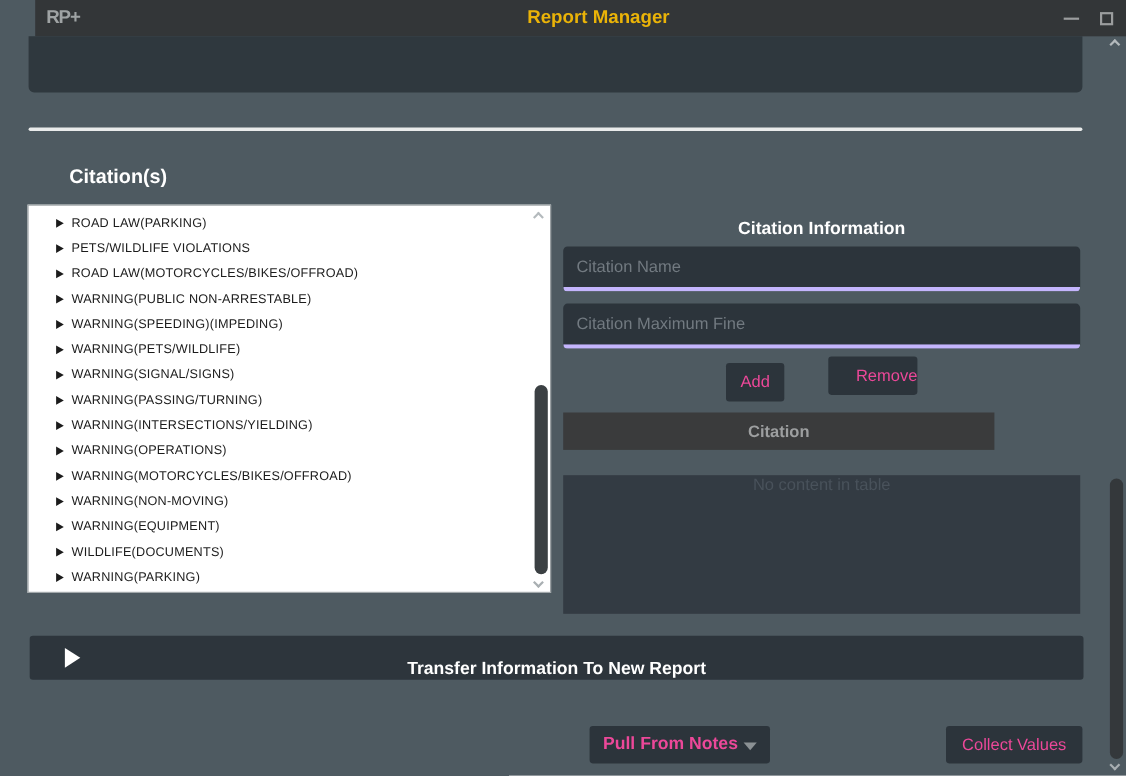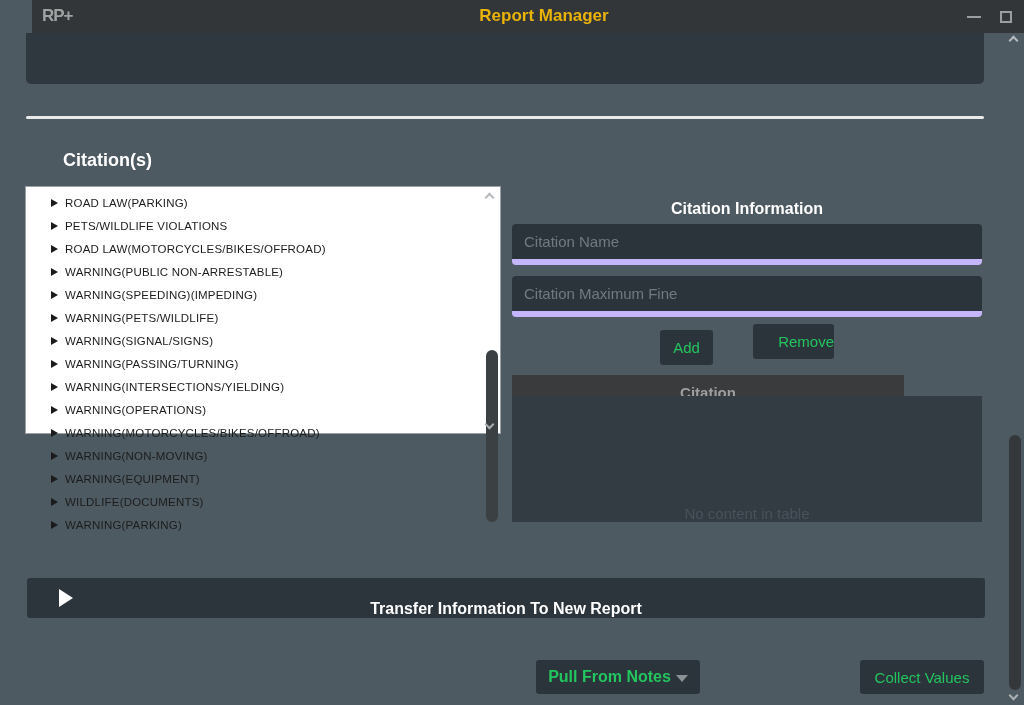--- a/index.html
+++ b/index.html
@@ -17,46 +17,46 @@
   .min-glyph { width:14px; height:2px; background:#9b9d9e; }
   .max-glyph { width:12px; height:12px; border:2px solid #9b9d9e; }
   .close-glyph { color:#a8aaab; font-size:17px; line-height:16px; }
 
   
   .top-panel { position:absolute; left:26px; top:33px; width:958px; height:51px; background:#2f383e; border-radius:0 0 5px 5px; }
   .divider { position:absolute; left:26px; top:116px; width:958px; height:3px; background:#e9ebeb; border-radius:2px; }
 
   
   .citations-heading { position:absolute; left:63px; top:150px; font-size:18px; font-weight:bold; color:#ffffff; }
-  .listbox { position:absolute; left:25px; top:186px; width:476px; height:248px; background:#ffffff; border:1px solid #9aa0a3; }
+  .listbox { position:absolute; left:25px; top:186px; width:476px; height:353px; background:#ffffff; border:1px solid #9aa0a3; }
   .list-items { position:absolute; left:0; top:4px; right:18px; }
   .tree-item { height:23px; display:flex; align-items:center; padding-left:25px; cursor:default; }
   .tree-arrow { width:0; height:0; border-left:7px solid #1b1b1b; border-top:4px solid transparent; border-bottom:4px solid transparent; margin-right:7px; flex:none; }
   .tree-label { font-size:11.5px; color:#1c1c1c; white-space:nowrap; letter-spacing:0.2px; }
 
   .chev { display:inline-block; width:7px; height:7px; }
   .chev-up   { border-left:2px solid #b4babd; border-top:2px solid #b4babd; transform:rotate(45deg); }
   .chev-down { border-right:2px solid #a9afb2; border-bottom:2px solid #a9afb2; transform:rotate(45deg); }
   .list-scroll-up   { position:absolute; right:7px; top:7px; }
   .list-scroll-down { position:absolute; right:7px; bottom:5px; }
   .list-thumb { position:absolute; right:2px; top:163px; width:12px; height:172px; background:#3b4043; border-radius:6px; }
 
   
   .ci-heading { position:absolute; left:512px; top:200px; width:470px; text-align:center; font-size:16px; font-weight:bold; color:#ffffff; }
-  .ci-input { position:absolute; left:512px; width:470px; height:41px; background:#2c343b; border:none; border-bottom:6px solid #c4b5fd; border-radius:4px; color:#d0d4d6; font-family:"Liberation Sans", sans-serif; font-size:15px; padding:0 12px; outline:none; }
+  .ci-input { position:absolute; left:512px; width:470px; height:41px; background:#2c343b; border:none; border-bottom:4px solid #c4b5fd; border-radius:4px; color:#d0d4d6; font-family:"Liberation Sans", sans-serif; font-size:15px; padding:0 12px; outline:none; }
   .ci-input::placeholder { color:#727a81; opacity:1; }
   .input-name { top:224px; }
   .input-fine { top:276px; }
 
-  .btn { position:absolute; background:#2c343b; color:#22c55e; border:none; border-radius:3px; font-family:"Liberation Sans", sans-serif; font-size:15px; cursor:default; }
+  .btn { position:absolute; background:#2c343b; color:#ec4899; border:none; border-radius:3px; font-family:"Liberation Sans", sans-serif; font-size:15px; cursor:default; }
   .add-btn    { left:660px; top:330px; width:53px; height:35px; }
   .remove-btn { left:753px; top:324px; width:81px; height:35px;text-align:right; }
 
   .table-header { position:absolute; left:512px; top:375px; width:392px; height:34px; background:#3a3b3c; display:flex; align-items:center; justify-content:center; font-size:15px; font-weight:bold; color:#9d9fa0; }
-  .table-body { position:absolute; left:512px; top:396px; width:470px; height:126px; background:#333b43; display:flex; align-items:flex-end; justify-content:center; }
+  .table-body { position:absolute; left:512px; top:432px; width:470px; height:126px; background:#333b43; display:flex; align-items:flex-start; justify-content:center; }
   .table-empty { font-size:15px; color:#49525b; }
 
   
   .transfer-bar { position:absolute; left:27px; top:578px; width:958px; height:40px; background:#2d353c; border-radius:3px; display:flex; align-items:flex-end; justify-content:center; }
   .transfer-arrow { position:absolute; left:32px; top:11px; width:0; height:0; border-left:14px solid #ffffff; border-top:9px solid transparent; border-bottom:9px solid transparent; }
   .transfer-label { font-size:16px; font-weight:bold; color:#ffffff; }
 
   
   .pull-btn { left:536px; top:660px; width:164px; height:34px; display:flex; align-items:center; justify-content:center; gap:5px; font-weight:bold; font-size:16px; }
   .caret-down { width:0; height:0; border-left:6px solid transparent; border-right:6px solid transparent; border-top:7px solid #8b9194; margin-top:2px; }

